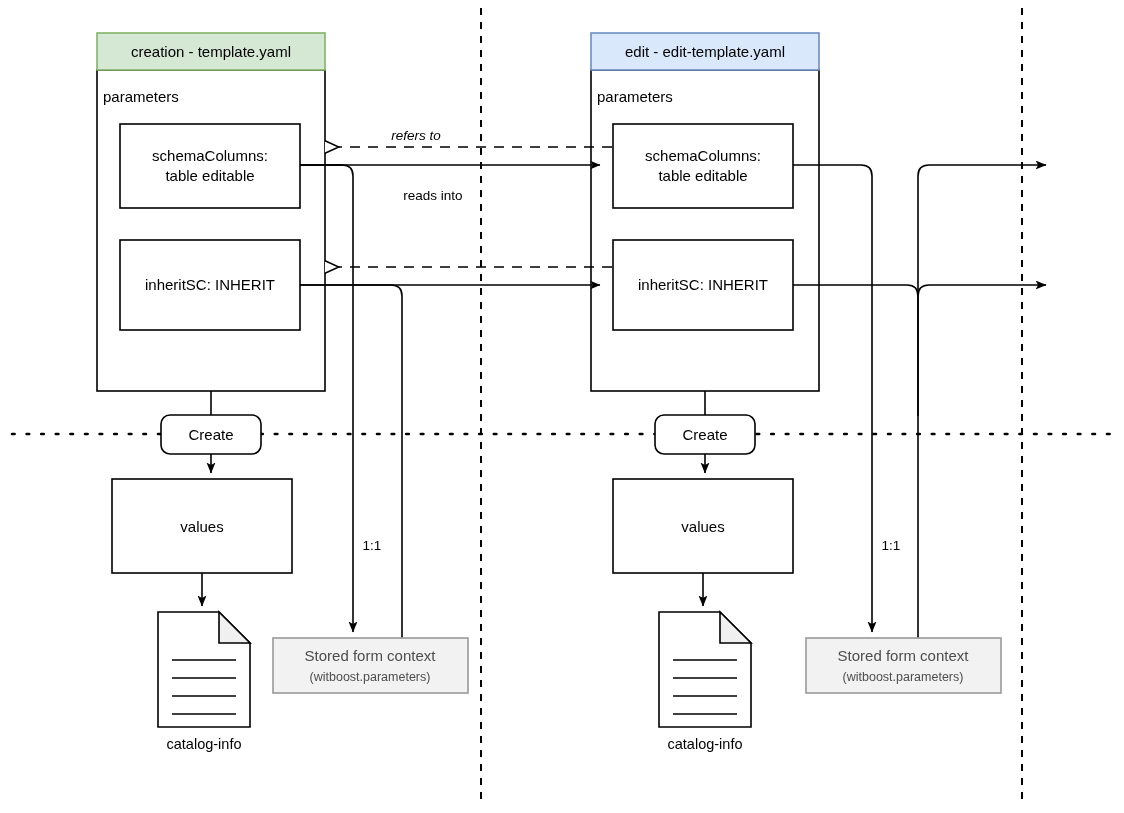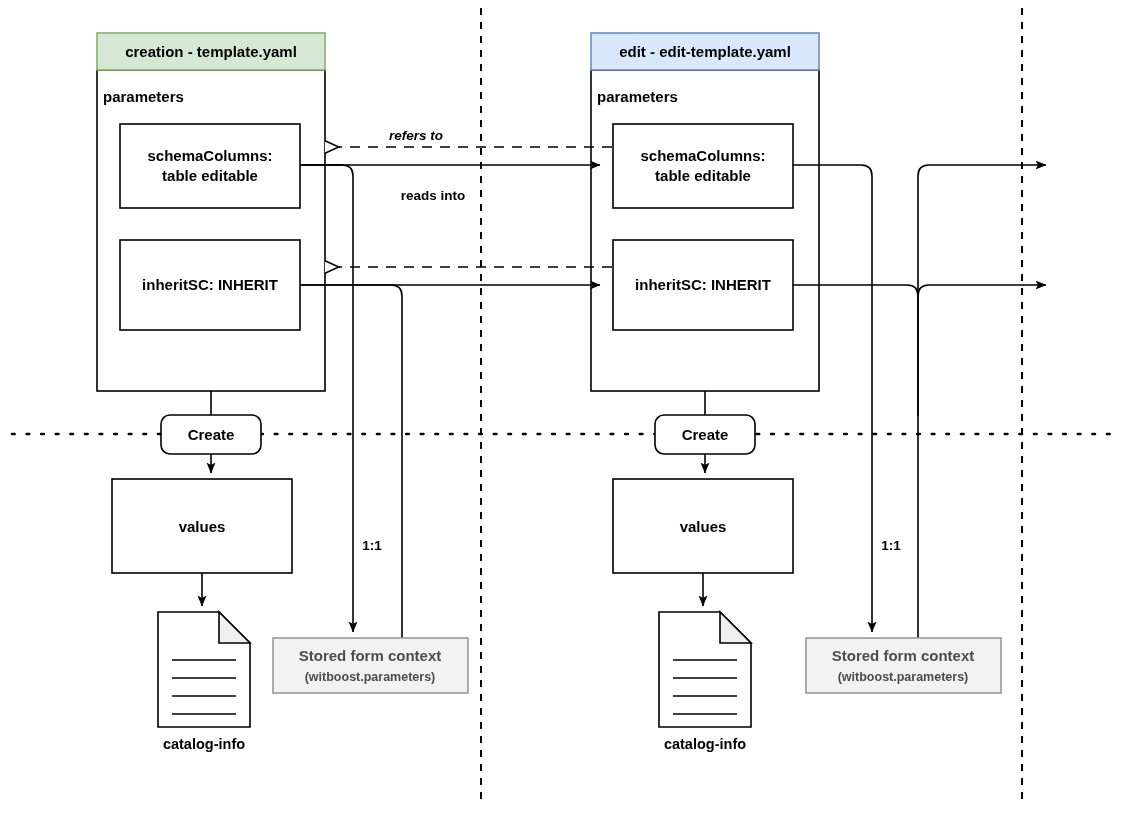--- a/index.html
+++ b/index.html
@@ -10,21 +10,20 @@
   body {
     width: 1124px;
     height: 813px;
     font-family: "Liberation Sans", sans-serif;
     overflow: hidden;
   }
   #diagram-root {
     position: relative;
     width: 1124px;
     height: 813px;
-    font-weight: bold;
   }
   svg.diagram {
     display: block;
     width: 1124px;
     height: 813px;
   }
   .node-fill-white { fill: #ffffff; stroke: #000000; stroke-width: 1.6; }
   .node-fill-green { fill: #d5e8d4; stroke: #82b366; stroke-width: 1.6; }
   .node-fill-blue  { fill: #dae8fc; stroke: #6c8ebf; stroke-width: 1.6; }
   .node-fill-gray  { fill: #f2f2f2; stroke: #999999; stroke-width: 1.6; }

